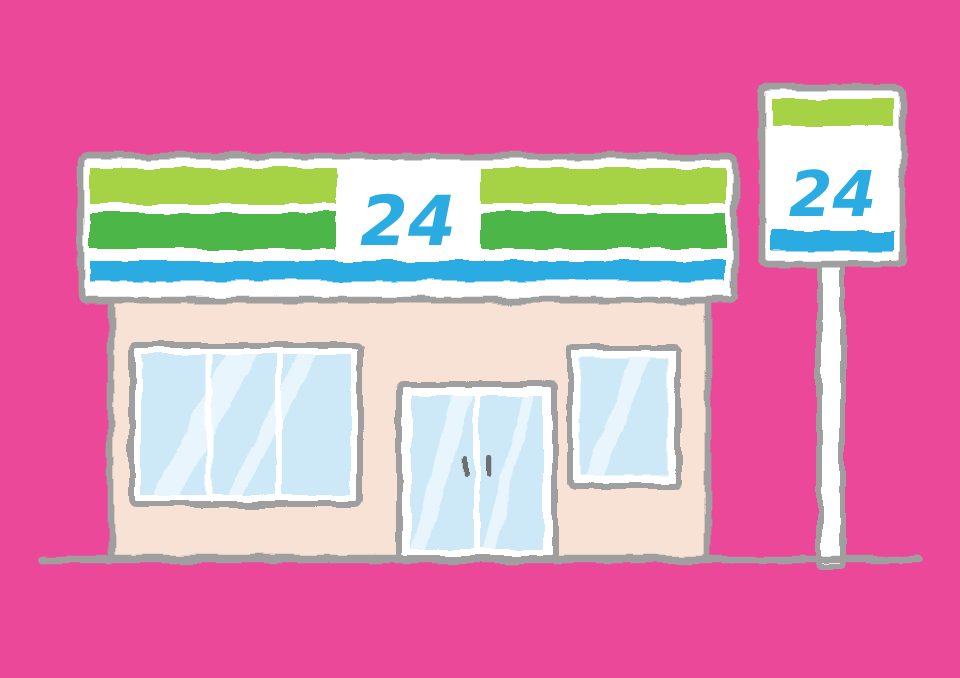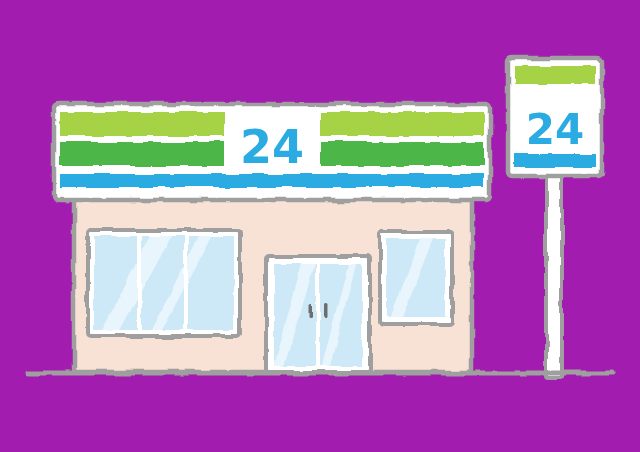--- a/index.html
+++ b/index.html
@@ -1,18 +1,19 @@
 <!DOCTYPE html>
 <html style="--light-green: #a6d244; --green: #4eb648; --blue: #2aabe2; --wall-pink: #f8e1d5; --window-blue: #cde9f8; --outline-gray: #9f9f9f; --white: #ffffff;"><head>
 <meta charset="utf-8">
 <style>
   html,body{margin:0;padding:0;background:#ffffff;}
   .canvas{
-    width:640px;height:452px;position:relative;background:#a21caf;overflow:hidden;
+    width:640px;height:452px;position:relative;background:#ec4899;overflow:hidden;
     font-family:"DejaVu Sans","Liberation Sans",sans-serif;
+    font-style:italic;
   }
   svg{display:block;}
   .wall{fill:var(--wall-pink,#f8e1d5);stroke:var(--outline-gray,#9f9f9f);stroke-width:4.5;stroke-linejoin:round;}
   .frame{fill:#ffffff;stroke:var(--outline-gray,#9f9f9f);stroke-width:4.5;stroke-linejoin:round;}
   .frame-thin{fill:#ffffff;stroke:var(--outline-gray,#9f9f9f);stroke-width:4;stroke-linejoin:round;}
   .pane{fill:var(--window-blue,#cde9f8);}
   .stripe-lg{fill:var(--light-green,#a6d244);}
   .stripe-g{fill:var(--green,#4eb648);}
   .stripe-b{fill:var(--blue,#2aabe2);}
   .whitefill{fill:#ffffff;}

